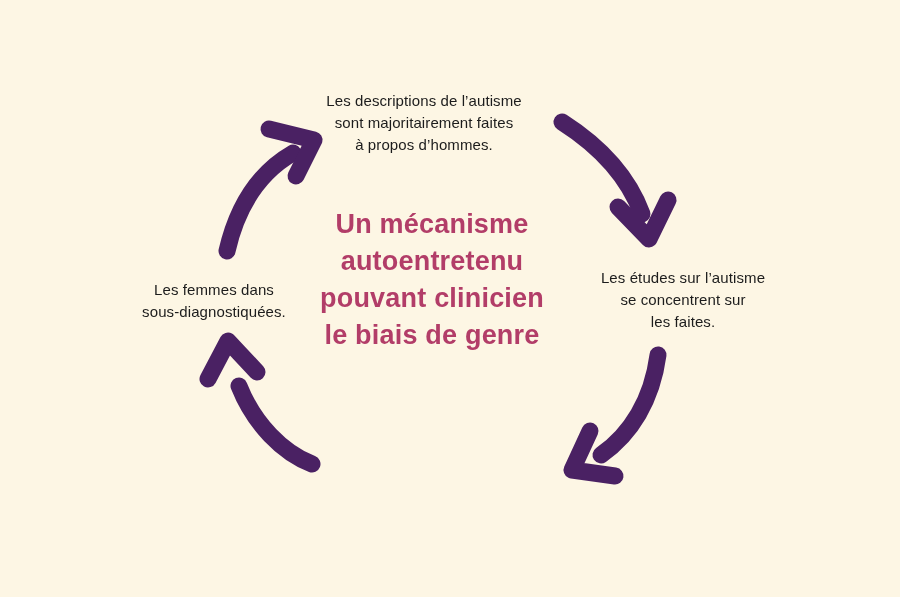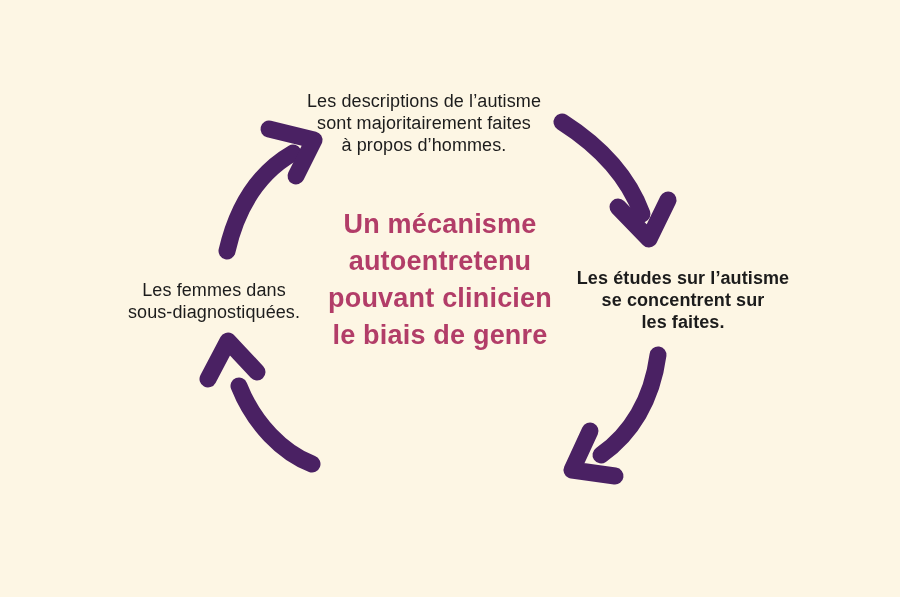--- a/index.html
+++ b/index.html
@@ -34,42 +34,42 @@
     stroke-linejoin: round;
   }
   .node {
     position: absolute;
     transform: translateX(-50%);
     text-align: center;
     color: var(--text);
   }
   .node .line {
     white-space: nowrap;
-    font-size: 18px;
+    font-size: 15px;
     line-height: 22px;
     letter-spacing: 0.1px;
   }
   .center-title {
     position: absolute;
     transform: translateX(-50%);
     text-align: center;
     color: var(--title);
   }
   .center-title .line {
     white-space: nowrap;
     font-size: 27px;
     line-height: 37px;
     font-weight: 700;
     letter-spacing: 0.2px;
   }
   .node-top    { left: 424px; top: 90px;  }
-  .node-right  { left: 683px; top: 267px; font-weight: bold; }
+  .node-right  { left: 683px; top: 267px; }
   .node-bottom { left: 443px; top: 442px; }
   .node-left   { left: 214px; top: 279px; }
-  .center-title { left: 432px; top: 206px; margin-left: 8px; }
+  .center-title { left: 432px; top: 206px; }
 </style>
 </head>
 <body>
 
 <div class="canvas">
 
   <svg class="arrows" viewBox="0 0 900 597" aria-hidden="true">
 
     <g>
       <path d="M227 251 C238 203 260 172 293 153"></path>

